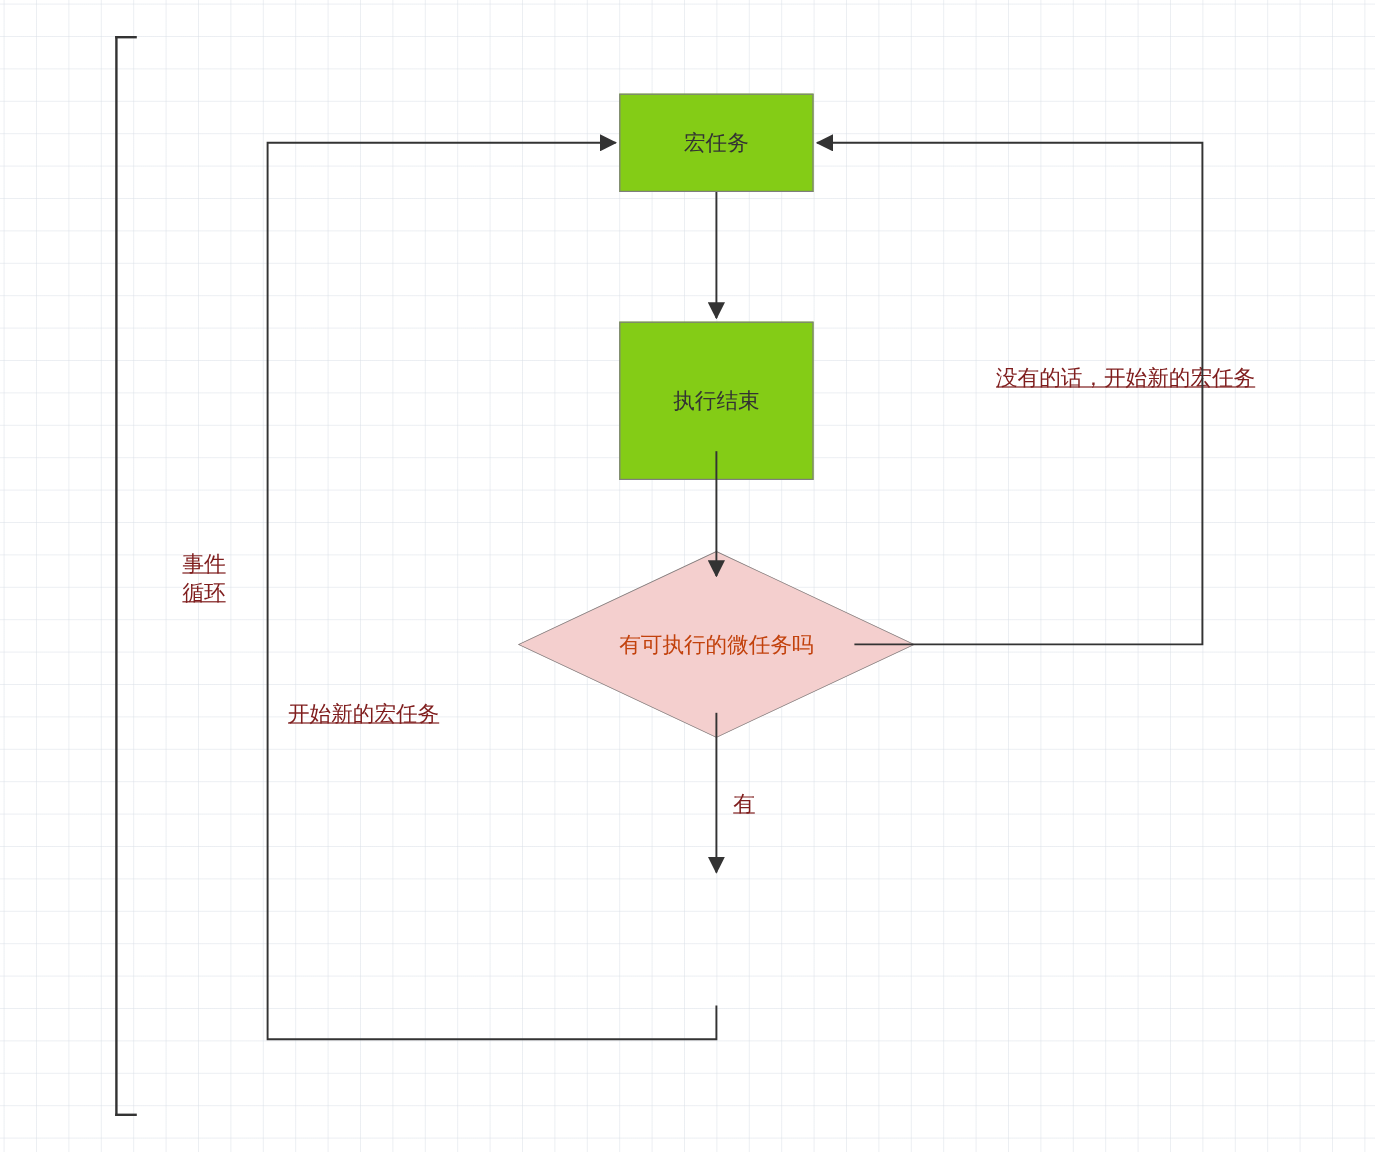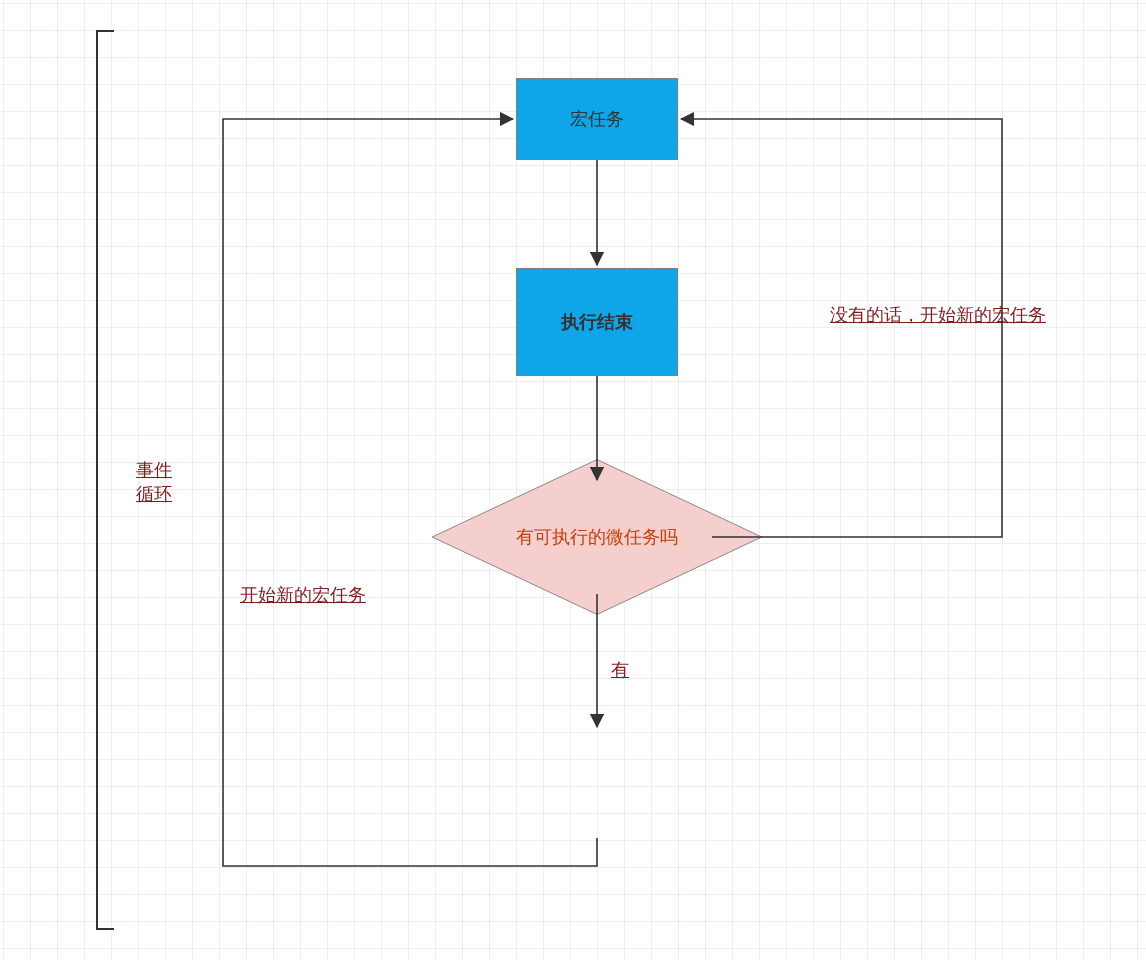--- a/index.html
+++ b/index.html
@@ -31,21 +31,21 @@
     box-sizing: border-box;
     border: 1px solid #7e7e7e;
     display: flex;
     align-items: center;
     justify-content: center;
     text-align: center;
     font-size: 18px;
     color: #333;
     padding: 4px 8px;
   }
-  .green { background: #0ea5e9; }
+  .green { background: #84cc16; }
   .diamond {
     position: absolute;
     box-sizing: border-box;
   }
   .diamond .shape {
     position: absolute;
     inset: 0;
     background: #f4cfce;
     border: 1px solid #7e7e7e;
     transform: scaleY(0.47) rotate(45deg);
@@ -105,28 +105,28 @@
 </style>
 </head>
 <body>
 
 <div class="canvas">
   <div class="grid"></div>
 
   <div class="bracket" style="left:96px; top:30px; width:20px; height:900px;">
     <div class="bar"></div>
   </div>
-  <div class="free-text" style="left:136px; top:458px; line-height:1.35;">事件
+  <div class="free-text" style="left:152px; top:458px; line-height:1.35;">事件
 循环</div>
 
   <div class="box green" style="left:516px; top:78px; width:162px; height:82px;">
     <span>宏任务</span>
   </div>
 
-  <div class="box green" style="left:516px; top:268px; width:162px; height:108px;font-weight:bold;">
+  <div class="box green" style="left:516px; top:268px; width:162px; height:132px;">
     <span>执行结束</span>
   </div>
 
   <div class="diamond" style="left:480px; top:420px; width:234px; height:234px;">
     <div class="shape"></div>
     <div class="label">
       <span>有可执行的微任务吗</span>
     </div>
   </div>
 

